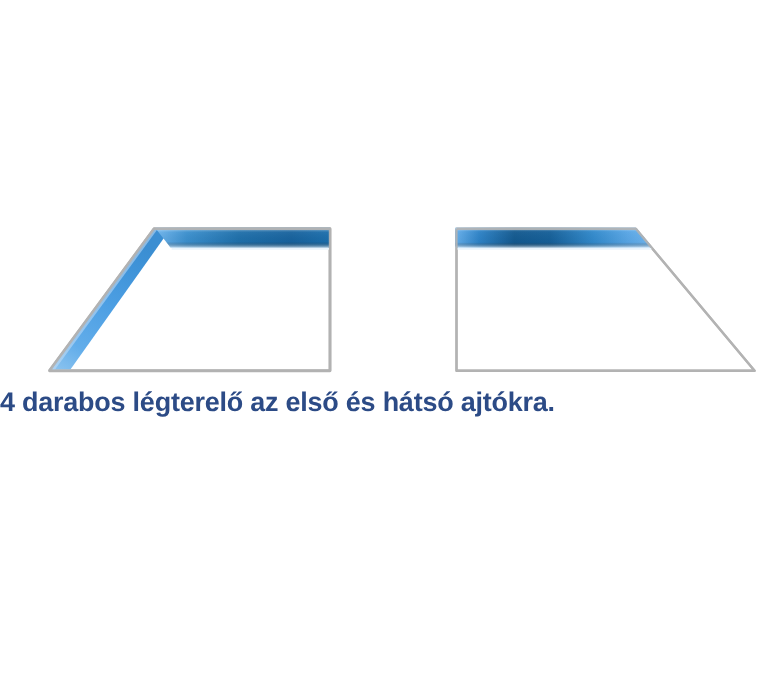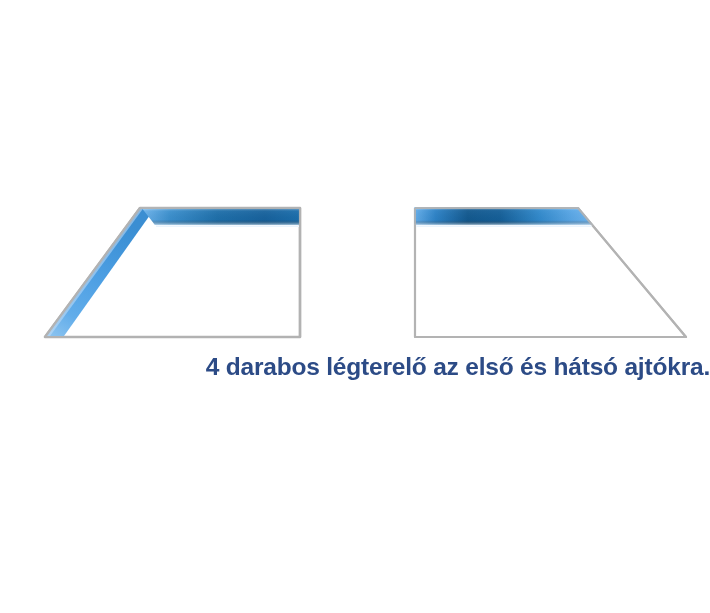--- a/index.html
+++ b/index.html
@@ -27,21 +27,21 @@
     top: 0;
     width: 710px;
     height: 613px;
     display: block;
   }
   #caption {
     position: absolute;
     left: 0;
     top: 352px;
     width: 710px;
-    text-align: right;
+    text-align: left;
     font-family: "Liberation Sans", sans-serif;
     font-size: 24.5px;
     font-weight: bold;
     letter-spacing: -0.2px;
     color: #2c4b86;
     white-space: nowrap;
     line-height: 30px;
   }
 </style>
 </head>

